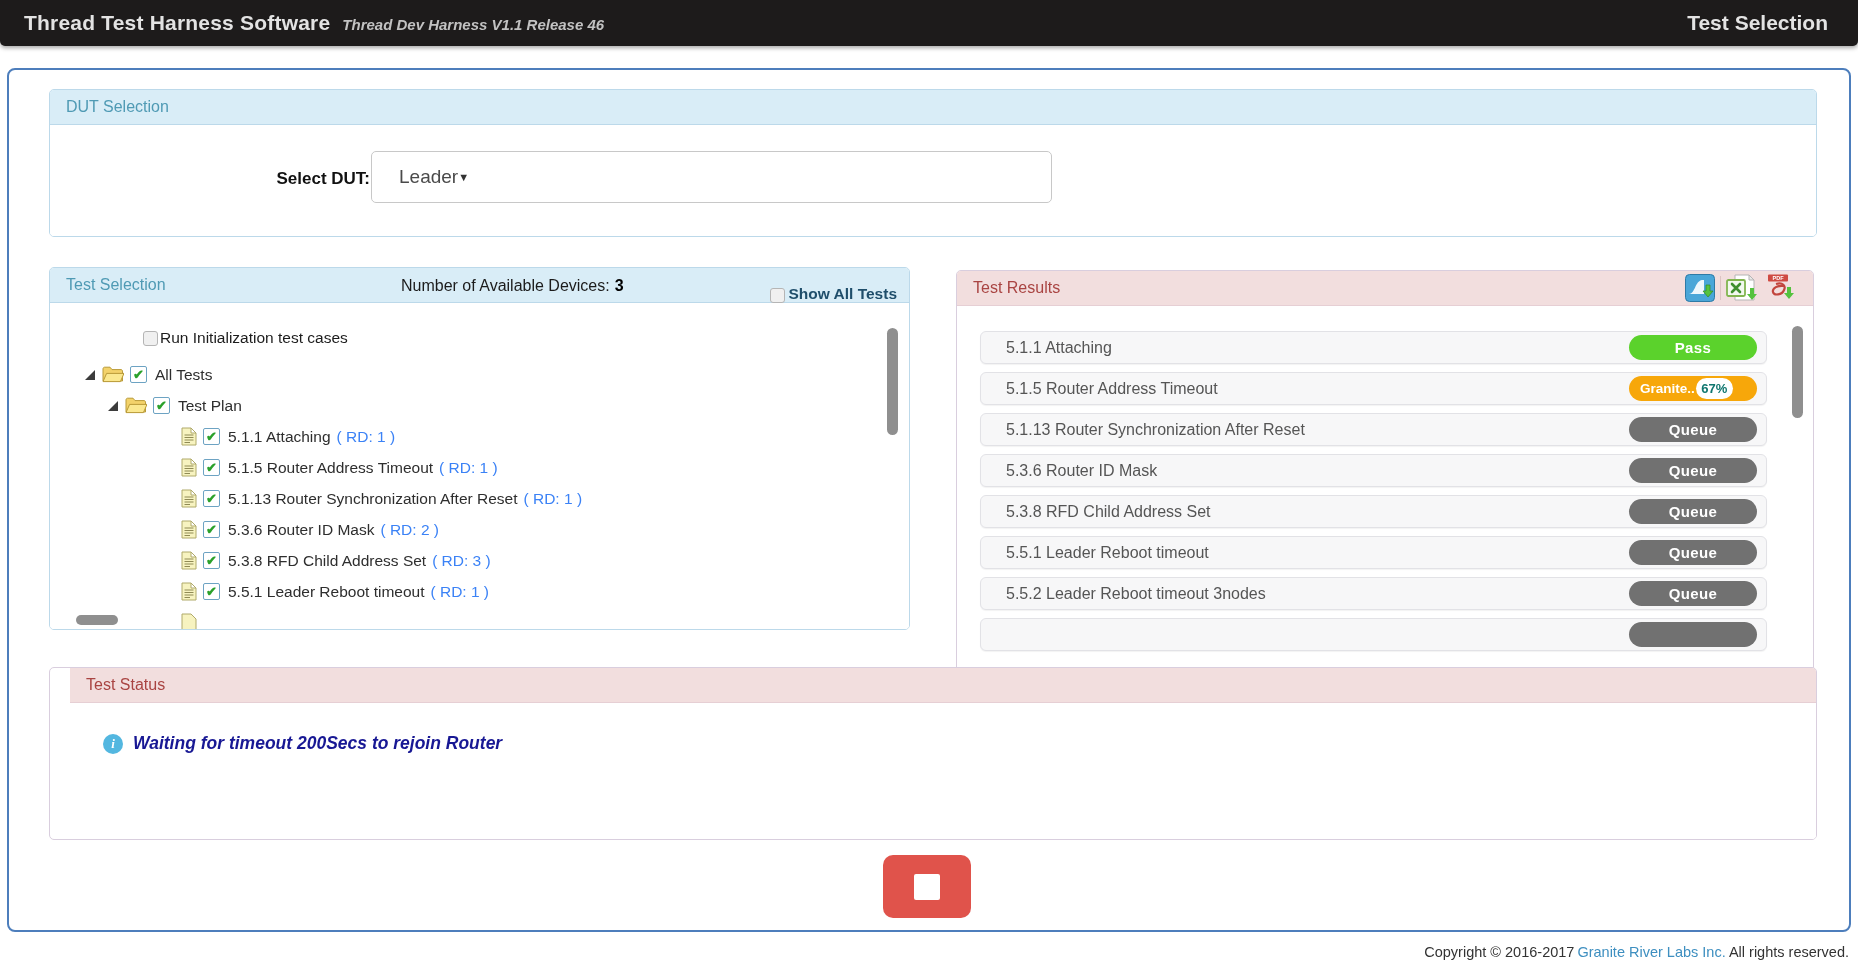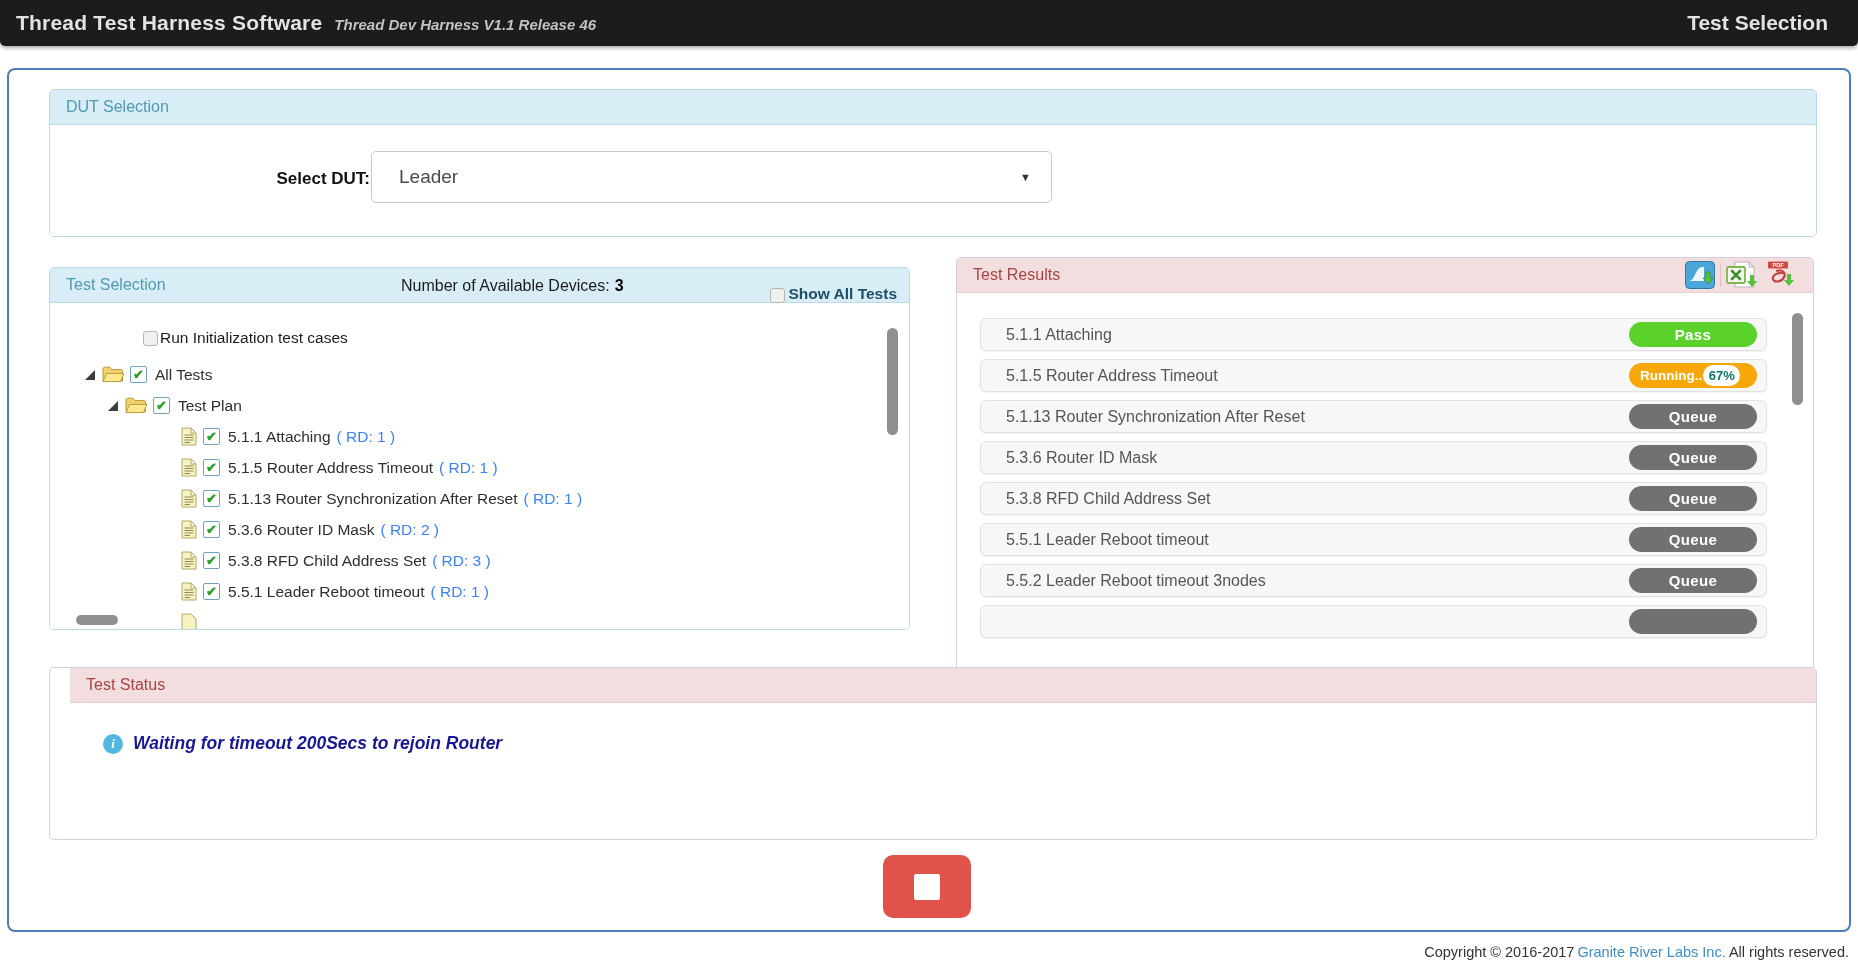--- a/index.html
+++ b/index.html
@@ -1,21 +1,21 @@
 <!DOCTYPE html>
 <html><head>
 <meta charset="utf-8">
 <style>
   * { margin:0; padding:0; box-sizing:border-box; }
   body { background:#fff; font-family:"Liberation Sans", sans-serif; }
   .canvas { position:relative; width:1858px; height:974px; background:#fff; overflow:hidden; }
 
   
   .topbar { position:absolute; left:0; top:0; width:1858px; height:46px;
-    background:#1d1b1b; display:flex; align-items:baseline; padding:11px 30px 0 16px;
+    background:#1d1b1b; display:flex; align-items:baseline; padding:11px 30px 0 24px;
     border-radius:0 0 5px 5px; box-shadow:0 2px 4px rgba(0,0,0,.35); }
   .topbar-title { font-size:21px; font-weight:bold; color:#e3e3e3; letter-spacing:.2px; }
   .topbar-sub { font-size:15px; font-style:italic; font-weight:600; color:#c2c2c2; margin-left:12px; }
   .topbar-page { margin-left:auto; font-size:21px; font-weight:bold; color:#e3e3e3; }
 
   
   .container { position:absolute; left:7px; top:68px; width:1844px; height:864px;
     border:2px solid #4d7ebc; border-radius:8px; background:#fff; }
 
   
@@ -27,21 +27,21 @@
   .panel.danger { border:1px solid #d9cede; }
   .panel.danger > .panel-heading { background:#f2dede; color:#a94442; border-bottom:1px solid #e6cfd4; }
   .panel-body { position:relative; height:calc(100% - 35px); background:#fff; overflow:hidden; }
 
   
   .dut-panel { left:40px; top:19px; width:1768px; height:148px; }
   .dut-label { position:absolute; left:150px; top:44px; width:170px; text-align:right;
     font-size:17px; font-weight:bold; color:#111; }
   .dut-select { position:absolute; left:321px; top:26px; width:681px; height:52px;
     border:1px solid #c8c8c8; border-radius:5px; background:#fff; display:flex;
-    align-items:center; justify-content:space-between; padding:0 20px 0 27px;
+    align-items:center; padding:0 20px 0 27px;
     font-size:19px; color:#4a4a4a; cursor:pointer; }
   .caret { font-size:11px; color:#333; }
 
   
   .ts-panel { left:40px; top:197px; width:861px; height:363px; }
   .devices { position:absolute; left:351px; top:0; height:35px; display:flex; align-items:center;
     font-size:16px; color:#1c1c1c; }
   .devices b { margin-left:5px; color:#000; }
   .show-all { position:absolute; right:12px; top:0; height:35px; display:flex; align-items:flex-end;
     gap:3px; font-size:15.5px; font-weight:bold; color:#1f4e6b; cursor:pointer; }
@@ -60,21 +60,21 @@
   .cbk { width:17px; height:17px; border:1px solid #6da3c3; border-radius:2px; background:#fff;
     display:flex; align-items:center; justify-content:center; margin-right:8px;
     color:#2ba12b; font-size:13px; font-weight:bold; cursor:pointer; flex:none; }
   .rd { color:#3b82f6; margin-left:6px; }
   .vthumb { position:absolute; width:11px; background:#8f8f8f; border-radius:6px; cursor:grab; }
   .ts-vthumb { right:11px; top:25px; height:107px; }
   .hthumb { position:absolute; left:26px; bottom:4px; width:42px; height:10px;
     background:#8f8f8f; border-radius:5px; cursor:grab; }
 
   
-  .tr-panel { left:947px; top:187px; width:858px; height:427px; }
+  .tr-panel { left:947px; top:200px; width:858px; height:427px; }
   .export-icons { margin-left:auto; display:flex; align-items:center; gap:5px; }
   .export-btn { display:flex; cursor:pointer; }
   .icon-sep { width:1px; height:24px; background:#dcc3c3; }
   .results-body { padding:25px 46px 0 23px; }
   .result-row { height:33px; margin-bottom:8px; background:#f7f7f8; border:1px solid #e2e2e6;
     border-radius:6px; display:flex; align-items:center; padding:0 9px 0 25px;
     box-shadow:0 1px 1px rgba(0,0,0,.05); }
   .result-name { font-size:16px; color:#555; flex:1; }
   .badge { min-width:128px; height:25px; border-radius:13px; display:flex; align-items:center;
     justify-content:center; color:#fff; font-weight:bold; font-size:15px; letter-spacing:.4px; }
@@ -301,21 +301,21 @@
       <div class="panel-body results-body">
 
         <div class="result-row">
           <span class="result-name">5.1.1 Attaching</span>
           <span class="badge pass">Pass</span>
         </div>
 
         <div class="result-row">
           <span class="result-name">5.1.5 Router Address Timeout</span>
           <span class="badge running">
-            <span>Running..</span>
+            <span>Granite..</span>
             <span class="progress-pill">67%</span>
           </span>
         </div>
 
         <div class="result-row">
           <span class="result-name">5.1.13 Router Synchronization After Reset</span>
           <span class="badge queue">Queue</span>
         </div>
 
         <div class="result-row">

